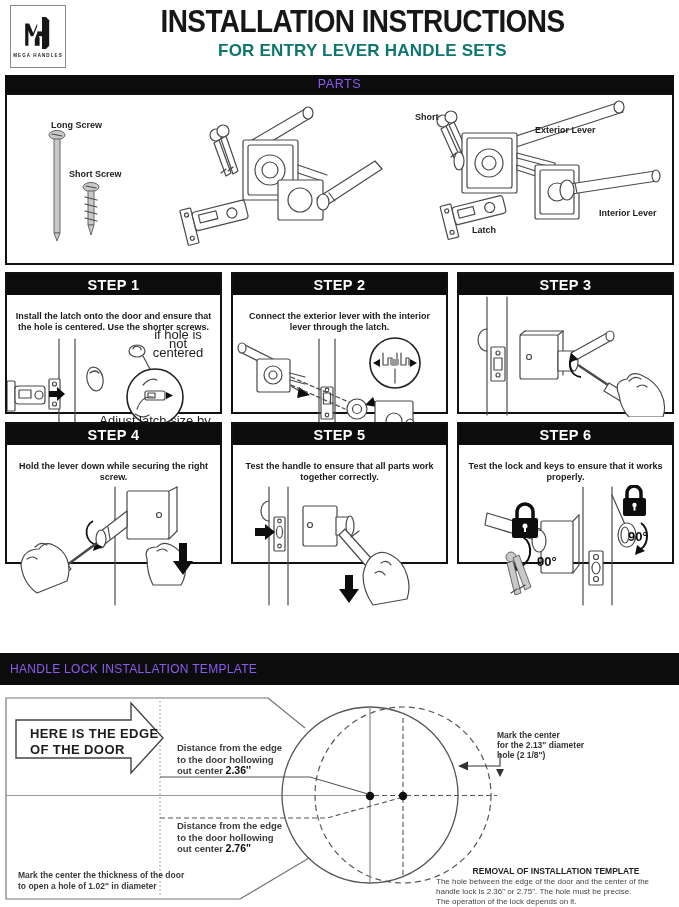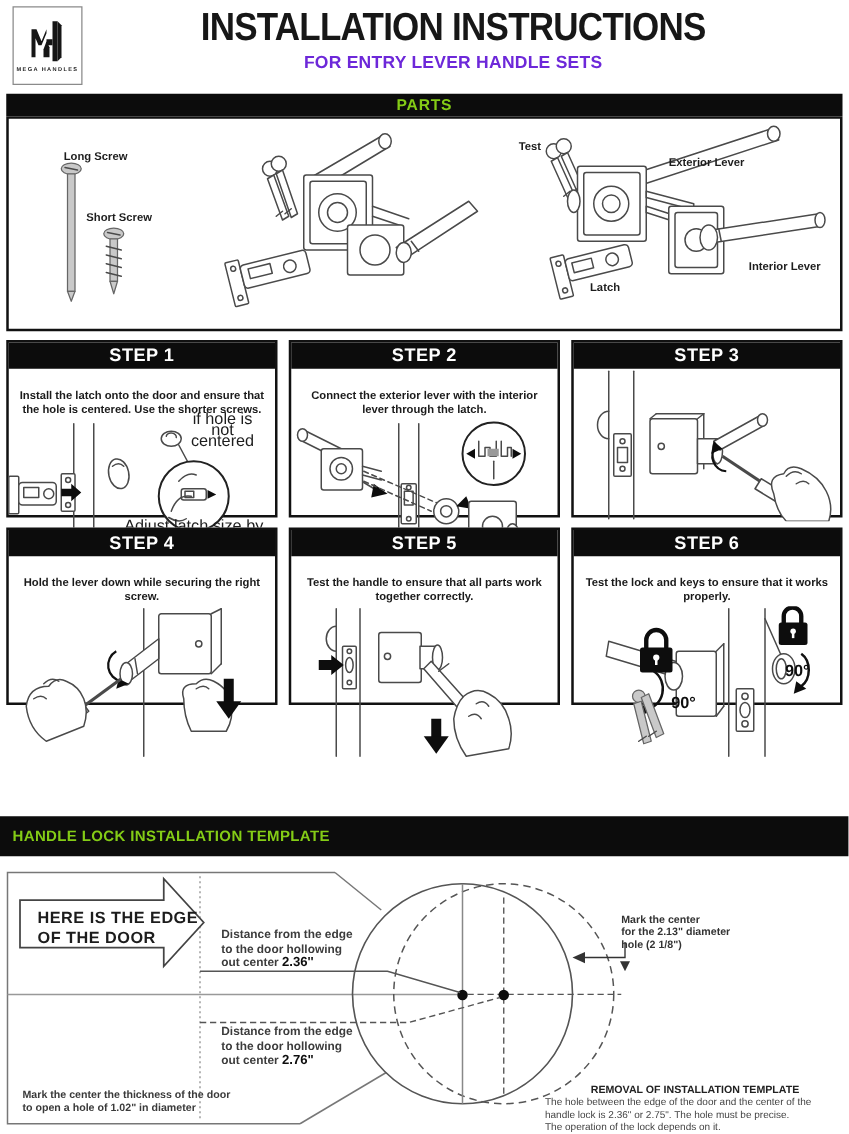--- a/index.html
+++ b/index.html
@@ -5,23 +5,23 @@
   html,body{margin:0;padding:0;background:#fff;}
   .page{position:relative;width:679px;height:907px;background:#fff;overflow:hidden;
         font-family:"Liberation Sans",sans-serif;color:#111;}
   
   .logo{position:absolute;left:10px;top:5px;width:54px;height:61px;border:1px solid #8a8a8a;
         display:flex;flex-direction:column;align-items:center;justify-content:center;gap:2px;background:#fff;}
   .logo svg{width:32px;height:36px;display:block;}
   .logo-brand{font-size:4.5px;letter-spacing:1.1px;font-weight:700;color:#222;white-space:nowrap;}
   .hdr-titles{position:absolute;left:70px;right:24px;top:4px;text-align:center;}
   .title{font-size:28px;font-weight:900;letter-spacing:-0.6px;transform:scaleY(1.12);transform-origin:top center;color:#171717;}
-  .subtitle{font-size:14px;font-weight:800;letter-spacing:0.2px;margin-top:5px;color:#6d28d9;}
+  .subtitle{font-size:17px;font-weight:800;letter-spacing:0.2px;margin-top:5px;color:#0f766e;}
   
-  .bar{background:#0c0c0c;color:#84cc16;font-weight:700;box-sizing:border-box;}
+  .bar{background:#0c0c0c;color:#8b5cf6;font-weight:400;box-sizing:border-box;}
   .parts-bar{position:absolute;left:5px;width:669px;top:75px;height:18px;display:flex;align-items:center;justify-content:center;
              font-size:12.5px;letter-spacing:0.6px;}
   .tmpl-bar{position:absolute;left:0;width:679px;top:653px;height:32px;display:flex;align-items:center;
             font-size:12px;letter-spacing:0.3px;padding-left:10px;}
   
   .parts-box{position:absolute;left:5px;top:93px;width:669px;height:172px;border:2px solid #111;box-sizing:border-box;background:#fff;}
   .parts-art{position:absolute;left:0;top:0;width:665px;height:168px;}
   .plabel{position:absolute;font-size:9px;font-weight:700;color:#1d1d1d;white-space:nowrap;}
   
   .steps{position:absolute;left:5px;top:272px;width:669px;display:grid;
@@ -159,21 +159,21 @@
         <rect class="ln" x="533" y="75" width="34" height="44" rx="2"></rect>
         <circle class="ln" cx="550" cy="97" r="9"></circle>
         <polygon class="fw" points="556,90 648,76 650,86 558,100"></polygon>
         <ellipse class="fw" cx="649" cy="81" rx="4" ry="6"></ellipse>
         <ellipse class="fw" cx="560" cy="95" rx="7" ry="10"></ellipse>
         <line class="ln" x1="568" y1="88" x2="570" y2="98"></line>
       </g>
     </svg>
     <div class="plabel" style="left:44px;top:25px">Long Screw</div>
     <div class="plabel" style="left:62px;top:74px">Short Screw</div>
-    <div class="plabel" style="left:408px;top:17px">Test</div>
+    <div class="plabel" style="left:408px;top:17px">Short</div>
     <div class="plabel" style="left:528px;top:30px">Exterior Lever</div>
     <div class="plabel" style="left:465px;top:130px">Latch</div>
     <div class="plabel" style="left:592px;top:113px">Interior Lever</div>
   </div>
 
   <div class="steps">
 
     <div class="step">
       <div class="step-hd">STEP 1</div>
       <div class="step-tx">Install the latch onto the door and ensure that the hole is centered. Use the shorter screws.</div>

